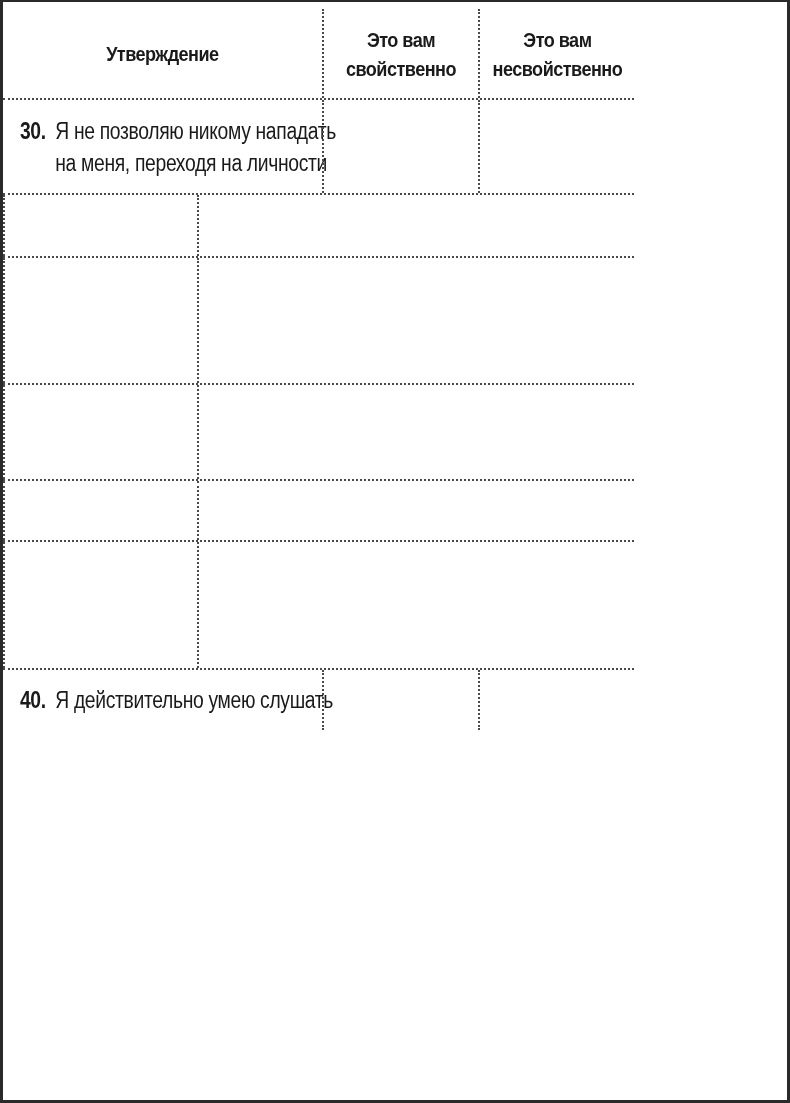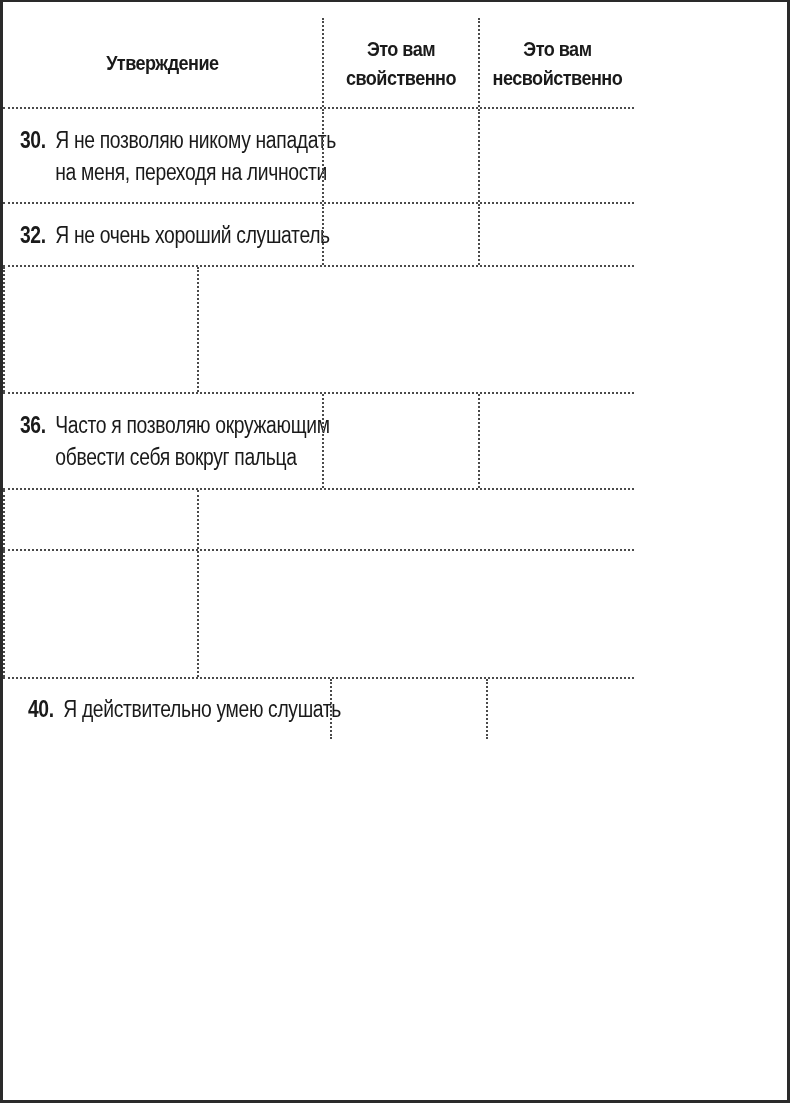--- a/index.html
+++ b/index.html
@@ -16,29 +16,29 @@
       position: absolute;
       left: 0; top: 0;
       width: 790px; height: 1103px;
       border-left: 3px solid #2a2a2a;
       border-top: 2px solid #2a2a2a;
       border-right: 3px solid #2a2a2a;
       border-bottom: 3px solid #2a2a2a;
     }
     .table {
       position: absolute;
-      left: 3px; top: 18px;
+      left: 3px; top: 9px;
       width: 631px;
     }
     .row {
       display: flex;
       width: 100%;
       border-bottom: 2px dotted #4a4a4a;
     }
-    .row.last { border-bottom: none; margin-left: 8px; }
+    .row.last { border-bottom: none; }
     .cell {
       position: relative;
     }
     .c1 { width: 397px; }
     .c2 { width: 194px; border-left: 2px dotted #4a4a4a; }
     .c3 { width: 193px; border-left: 2px dotted #4a4a4a; }
 
     .hdr .cell {
       display: flex;
       align-items: center;
@@ -124,53 +124,32 @@
         </span>
       </div>
         </div>
     </div>
     <div class="cell c2"></div>
     <div class="cell c3"></div>
   </div>
 
 
   <div class="row" style="height:63px">
-    <div class="cell c1">
-      <div class="stmt">
-          <div class="inner">
-        <span class="num">32.</span>
-        <span class="lines">
-          <span class="line">Я не очень хороший слушатель</span>
-        </span>
-      </div>
-        </div>
-    </div>
     <div class="cell c2"></div>
     <div class="cell c3"></div>
   </div>
 
   <div class="row" style="height:127px">
     <div class="cell c2"></div>
     <div class="cell c3"></div>
   </div>
 
 
 
   <div class="row" style="height:96px">
-    <div class="cell c1">
-      <div class="stmt">
-          <div class="inner">
-        <span class="num">36.</span>
-        <span class="lines">
-          <span class="line">Часто я позволяю окружающим</span>
-          <span class="line">обвести себя вокруг пальца</span>
-        </span>
-      </div>
-        </div>
-    </div>
     <div class="cell c2"></div>
     <div class="cell c3"></div>
   </div>
 
   <div class="row" style="height:61px">
     <div class="cell c2"></div>
     <div class="cell c3"></div>
   </div>
 
   <div class="row" style="height:128px">

